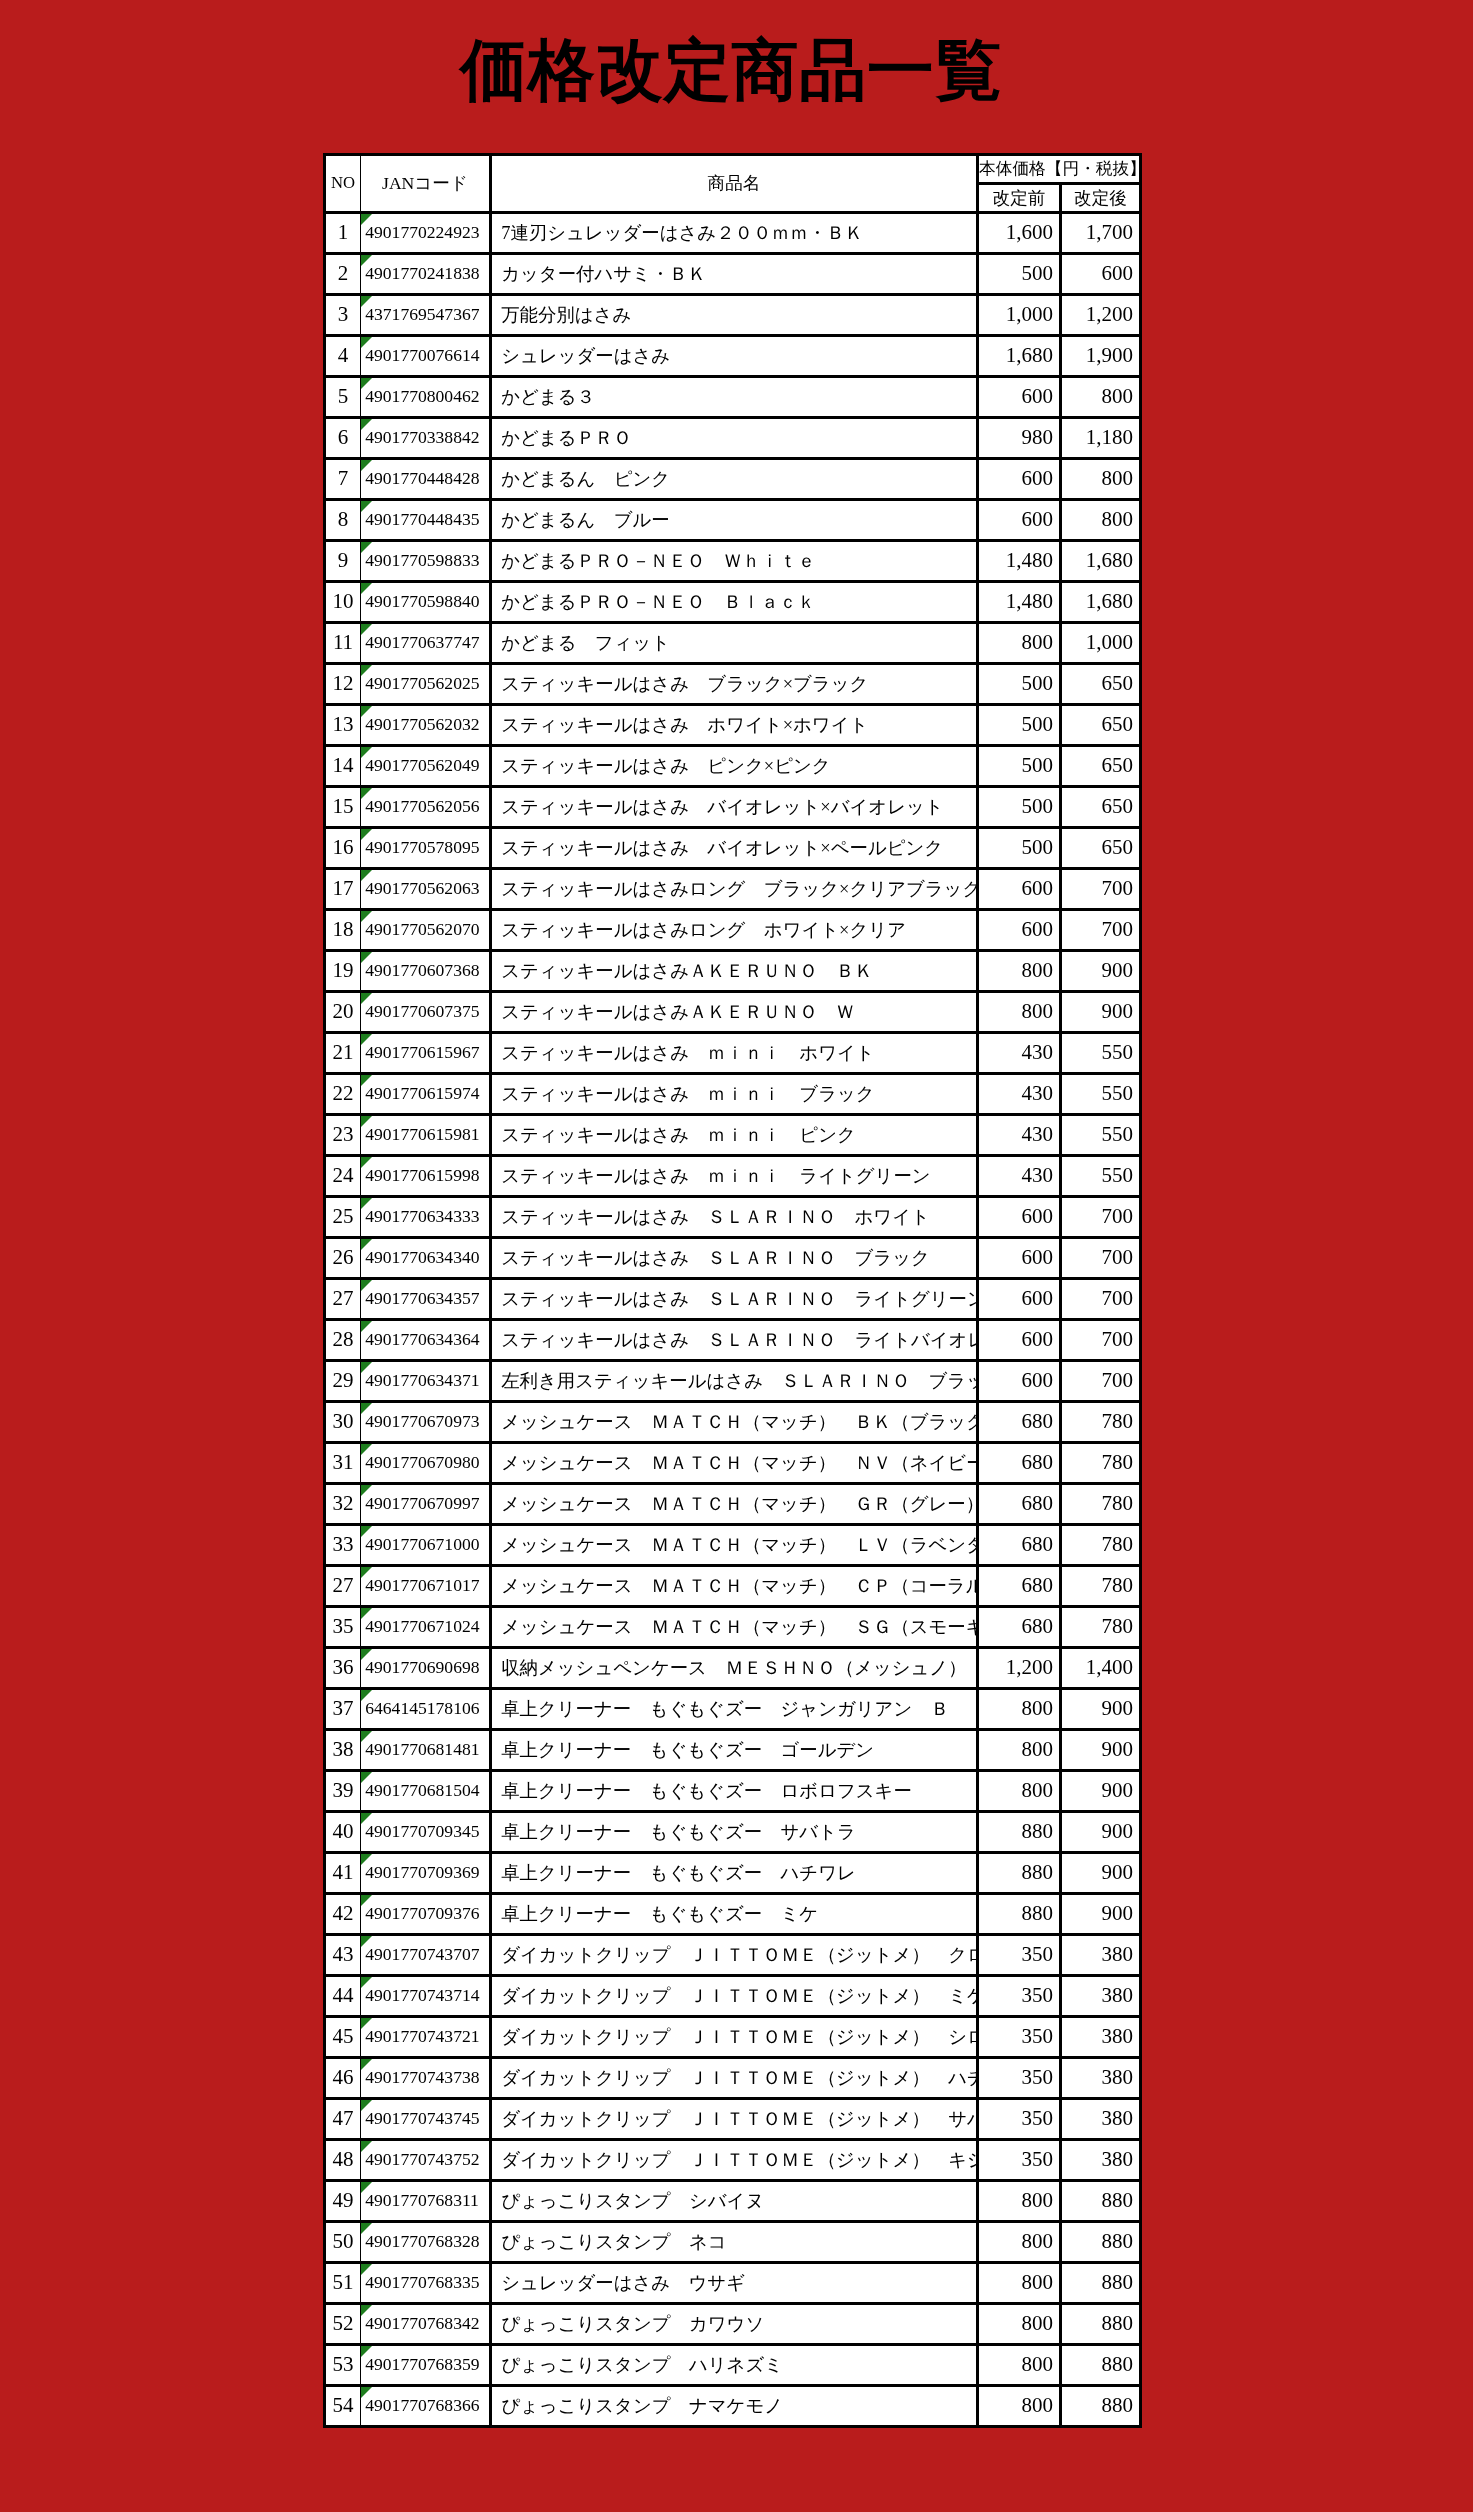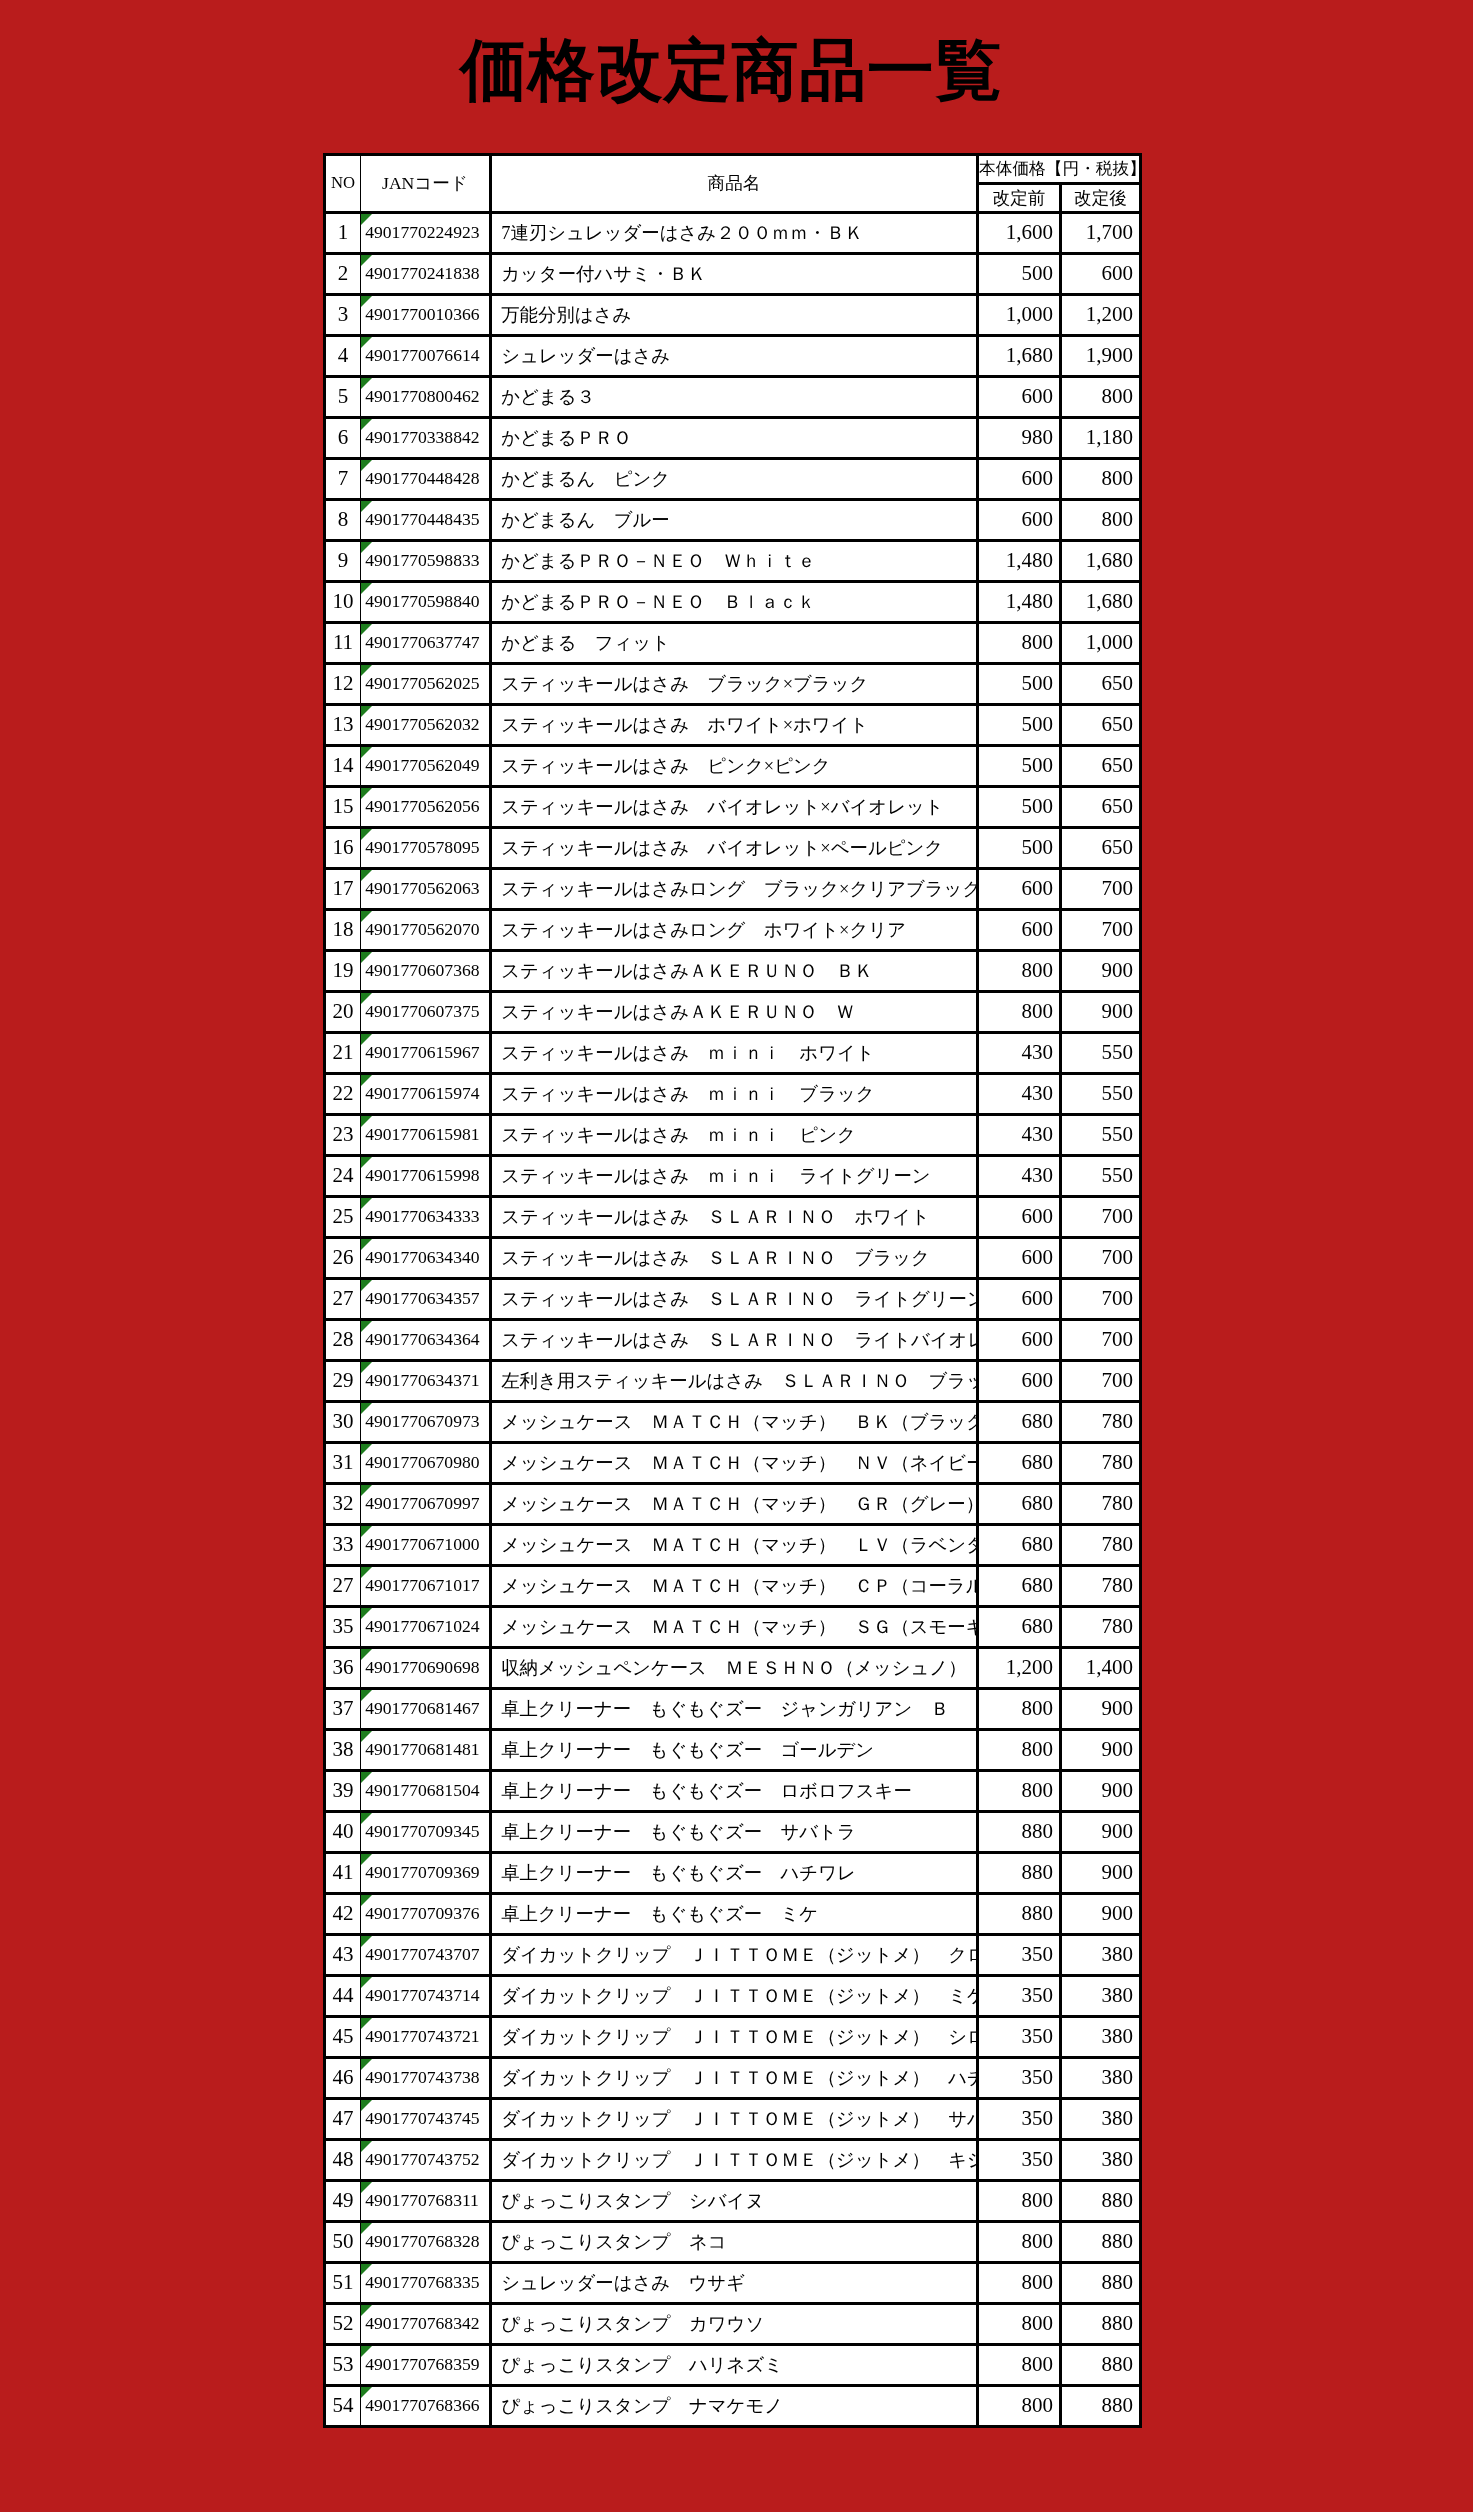--- a/index.html
+++ b/index.html
@@ -152,21 +152,21 @@
     </td>
     <td class="c-name">カッター付ハサミ・ＢＫ</td>
     <td class="c-price">500</td>
     <td class="c-price">600</td>
   </tr>
 
   <tr>
     <td class="c-no">3</td>
     <td class="c-jan">
       <span class="tri" style="border-top-color: rgb(30, 125, 30);"></span>
-      <span class="jan-text">4901770010366</span>
+      <span class="jan-text">4371769547367</span>
     </td>
     <td class="c-name">万能分別はさみ</td>
     <td class="c-price">1,000</td>
     <td class="c-price">1,200</td>
   </tr>
 
   <tr>
     <td class="c-no">4</td>
     <td class="c-jan">
       <span class="tri" style="border-top-color: rgb(30, 125, 30);"></span>
@@ -526,21 +526,21 @@
     </td>
     <td class="c-name">収納メッシュペンケース　ＭＥＳＨＮＯ（メッシュノ）　ＢＫ</td>
     <td class="c-price">1,200</td>
     <td class="c-price">1,400</td>
   </tr>
 
   <tr>
     <td class="c-no">37</td>
     <td class="c-jan">
       <span class="tri" style="border-top-color: rgb(30, 125, 30);"></span>
-      <span class="jan-text">4901770681467</span>
+      <span class="jan-text">6464145178106</span>
     </td>
     <td class="c-name">卓上クリーナー　もぐもぐズー　ジャンガリアン　Ｂ</td>
     <td class="c-price">800</td>
     <td class="c-price">900</td>
   </tr>
 
   <tr>
     <td class="c-no">38</td>
     <td class="c-jan">
       <span class="tri" style="border-top-color: rgb(30, 125, 30);"></span>

